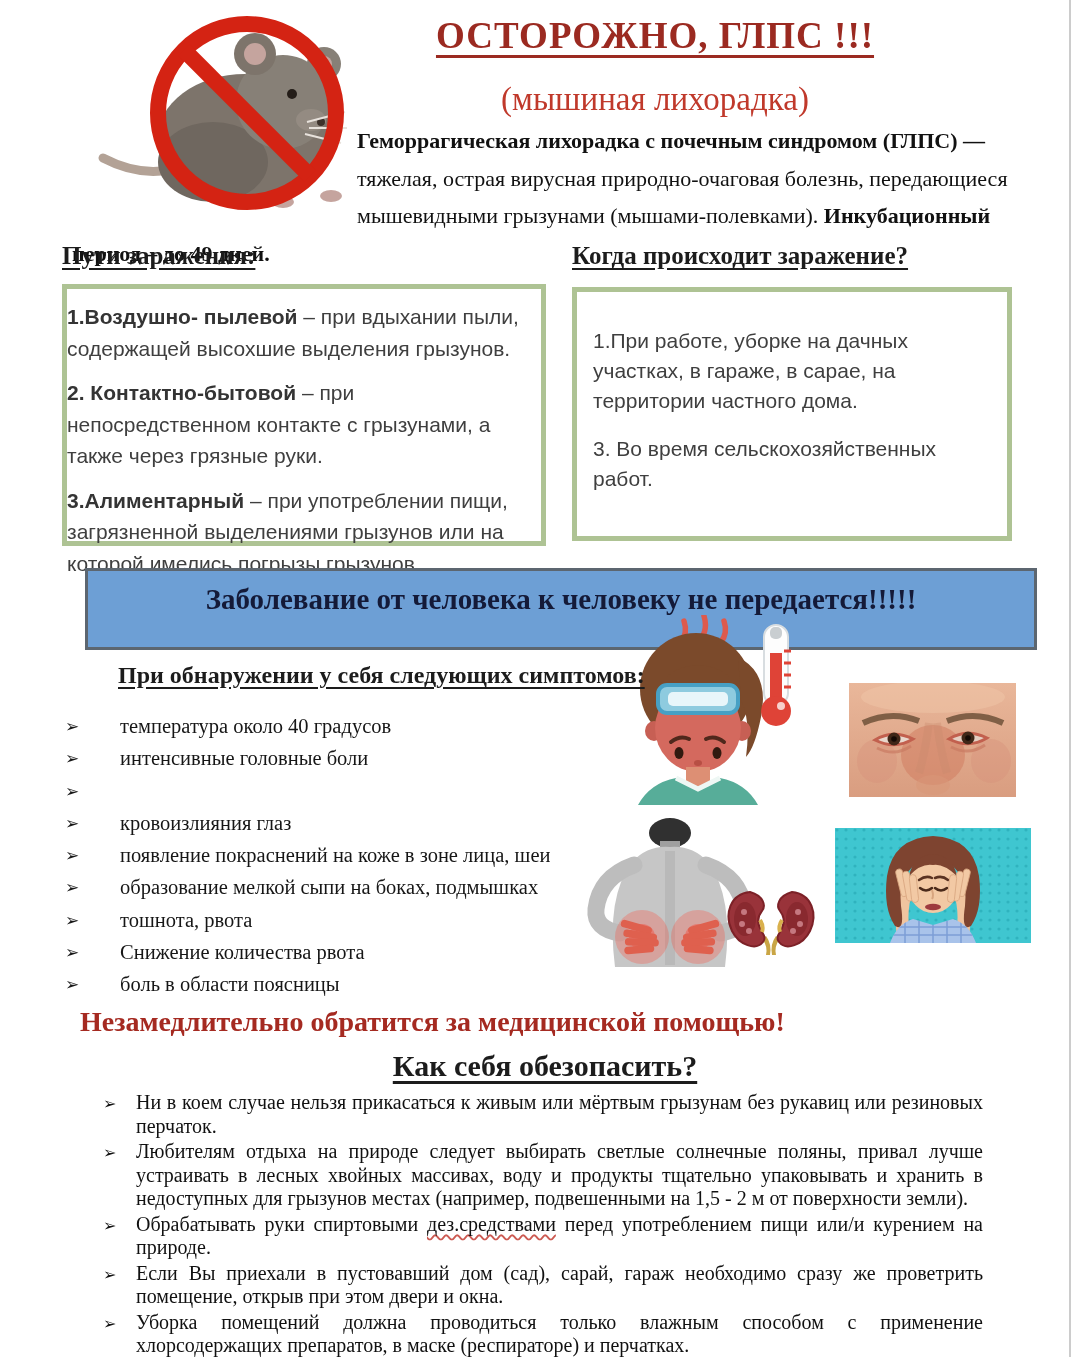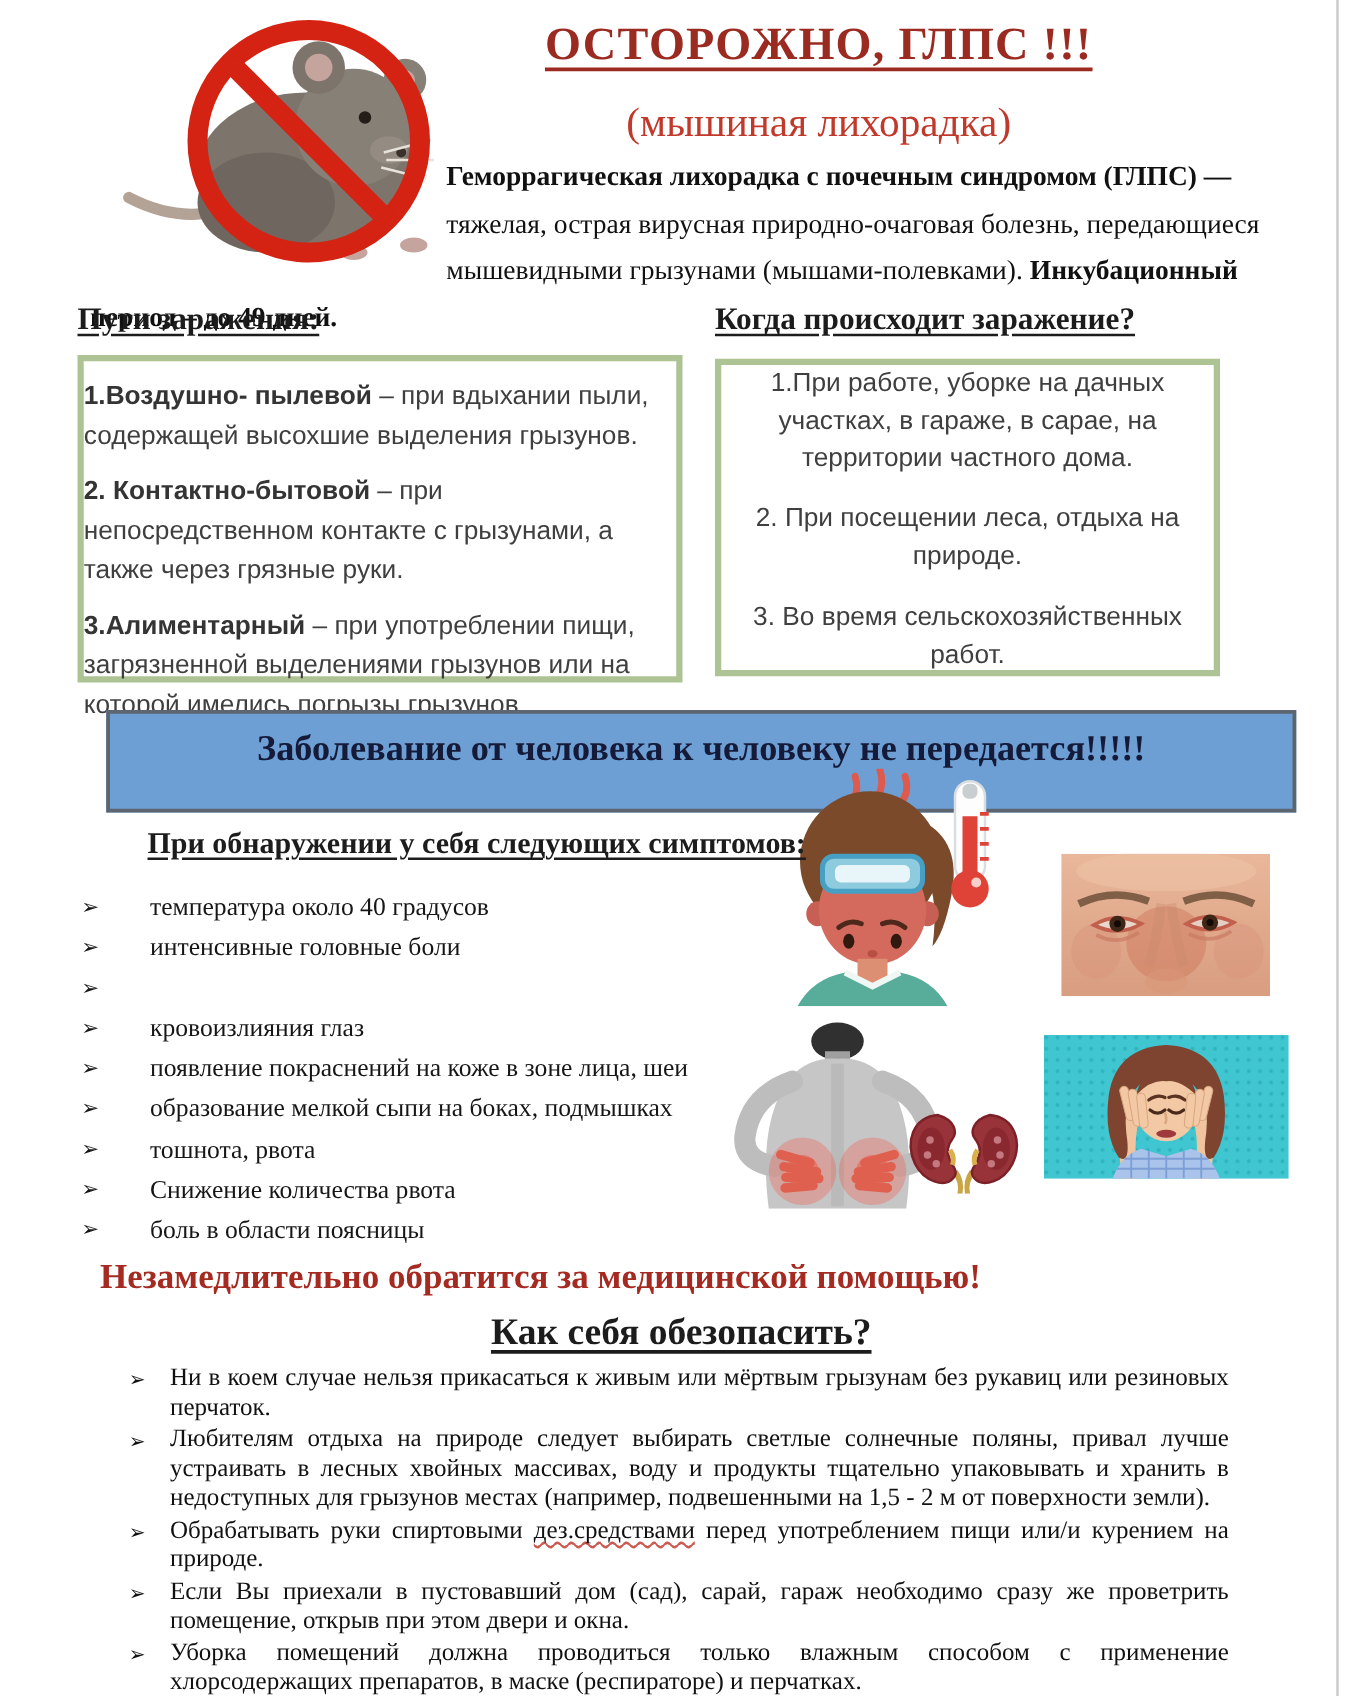--- a/index.html
+++ b/index.html
@@ -17,21 +17,21 @@
   .intro .float-spacer{float:left;width:285px;height:78px;}
 
   
   .col-heading{position:absolute;font-size:25px;font-weight:bold;
                text-decoration:underline;text-underline-offset:4px;text-align:left;}
   .col-heading.left{left:62px;top:242px;width:484px;}
   .col-heading.right{left:572px;top:242px;width:440px;}
   .green-box{position:absolute;background:#fff;border:5px solid #aec394;box-sizing:border-box;
              font-family:"Liberation Sans",sans-serif;color:#3f3f3f;}
   .box-left{left:62px;top:284px;width:484px;height:262px;padding:12px 0;font-size:21px;line-height:1.5;}
-  .box-right{left:572px;top:287px;width:404px;height:254px;padding:0 16px;font-size:21px;line-height:1.42;text-align:center;}
+  .box-right{left:572px;top:287px;width:440px;height:254px;padding:34px 16px;font-size:21px;line-height:1.42;}
   .green-box p{margin:0 0 13px;}
   .box-right p{margin:0 0 19px;}
   .green-box b{color:#343434;}
   .sq{text-decoration:underline;text-decoration-style:wavy;text-decoration-color:#cc5a52;
       text-decoration-thickness:2px;text-underline-offset:3px;text-decoration-skip-ink:none;}
 
   
   .banner{position:absolute;left:85px;top:568px;width:952px;height:82px;background:#6d9fd5;
           border:3px solid #5c6670;box-sizing:border-box;text-align:center;
           font-size:29px;font-weight:bold;color:#141a38;padding-top:12px;}
@@ -97,21 +97,20 @@
   <div class="col-heading right">Когда происходит заражение?</div>
 
   <div class="green-box box-left">
     <p><b>1.Воздушно- пылевой</b><span> – при вдыхании пыли, содержащей высохшие выделения грызунов.</span><span class="sq"></span><span></span></p>
     <p><b>2. Контактно-бытовой</b><span> – при непосредственном контакте с грызунами, а также через грязные руки.</span><span class="sq"></span><span></span></p>
     <p><b>3.Алиментарный</b><span> – при употреблении пищи, загрязненной выделениями грызунов или на которой имелись </span><span class="sq">погрызы</span><span> грызунов.</span></p>
   </div>
 
   <div class="green-box box-right">
     <p>1.При работе, уборке на дачных участках, в гараже, в сарае, на территории частного дома.</p>
-    <p>2. При посещении леса, отдыха на природе.</p>
     <p>3. Во время сельскохозяйственных работ.</p>
   </div>
 
   <div class="banner">Заболевание от человека к человеку не передается!!!!!</div>
 
   <div class="abs" style="left:608px;top:615px;width:200px;height:190px;">
     <svg viewBox="0 0 200 190" width="200" height="190">
       <path d="M73,27 q7,-9 3,-21" stroke="#dd5a4d" stroke-width="5.5" fill="none" stroke-linecap="round"></path>
       <path d="M93,24 q7,-10 3,-23" stroke="#dd5a4d" stroke-width="5.5" fill="none" stroke-linecap="round"></path>
       <path d="M113,27 q7,-9 3,-21" stroke="#dd5a4d" stroke-width="5.5" fill="none" stroke-linecap="round"></path>

